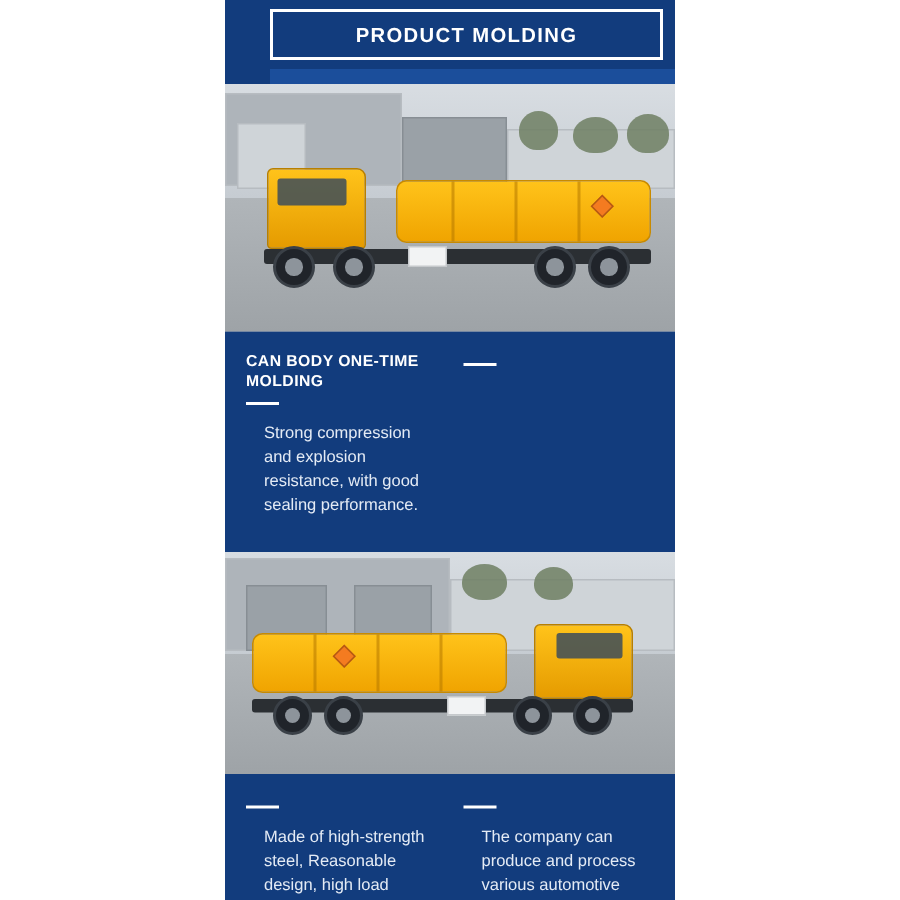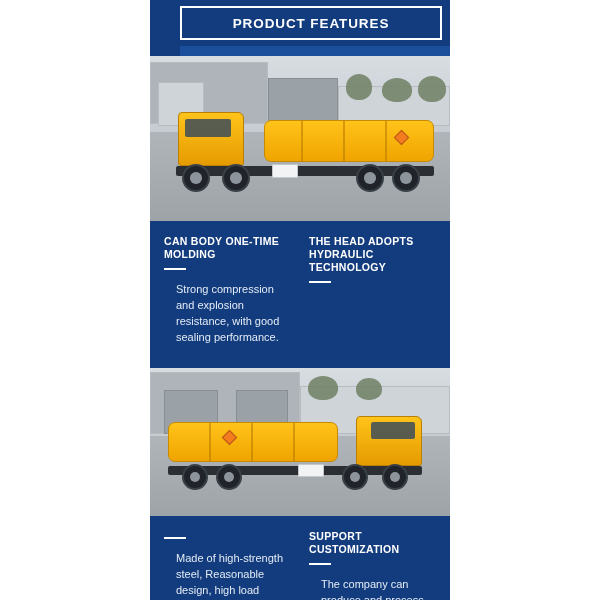--- a/index.html
+++ b/index.html
@@ -195,21 +195,21 @@
   }
 </style>
 </head>
 <body>
 
 <div class="page">
   <div class="panel">
 
     <div class="header">
       <div class="header-band">
-        <span class="header-title">PRODUCT FEATURES</span>
+        <span class="header-title">PRODUCT MOLDING</span>
       </div>
       <div class="header-rule"></div>
       <div class="header-rule-dark"></div>
     </div>
 
     <div class="photo first">
       <div class="bg-sky"></div>
       <div class="bg-ground"></div>
       <div class="bld roof" style="left:0;top:6px;width:118px;height:62px;"></div>
       <div class="bld" style="left:8px;top:26px;width:46px;height:44px;"></div>
@@ -238,21 +238,20 @@
       </div>
     </div>
 
     <div class="features">
       <div class="feature">
         <h3>CAN BODY ONE-TIME MOLDING</h3>
         <div class="f-rule"></div>
         <p>Strong compression and explosion resistance, with good sealing performance.</p>
       </div>
       <div class="feature">
-        <h3>THE HEAD ADOPTS HYDRAULIC TECHNOLOGY</h3>
         <div class="f-rule"></div>
       </div>
     </div>
 
     <div class="photo second">
       <div class="bg-sky"></div>
       <div class="bg-ground"></div>
       <div class="bld roof" style="left:0;top:4px;width:150px;height:62px;"></div>
       <div class="bld dark" style="left:14px;top:22px;width:54px;height:44px;"></div>
       <div class="bld dark" style="left:86px;top:22px;width:52px;height:44px;"></div>
@@ -278,20 +277,19 @@
         <div class="wheel" style="left:224px;top:54px;width:26px;height:26px;"></div>
       </div>
     </div>
 
     <div class="features">
       <div class="feature">
         <div class="f-rule"></div>
         <p>Made of high-strength steel, Reasonable design, high load capacity, and pressure quality.</p>
       </div>
       <div class="feature">
-        <h3>SUPPORT CUSTOMIZATION</h3>
         <div class="f-rule"></div>
         <p>The company can produce and process various automotive parts and special vehicle products based on the drawings or samples pro-vided by customers.</p>
       </div>
     </div>
 
   </div>
 </div>
 
 </body></html>

